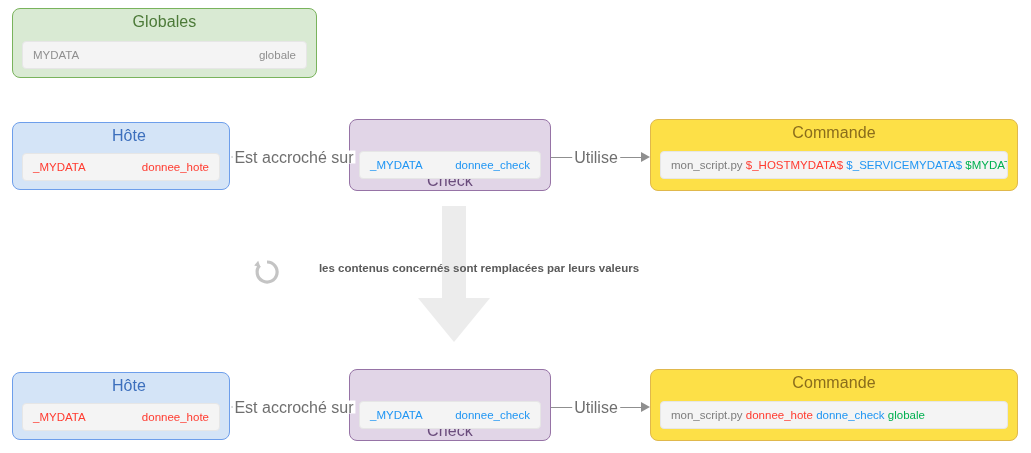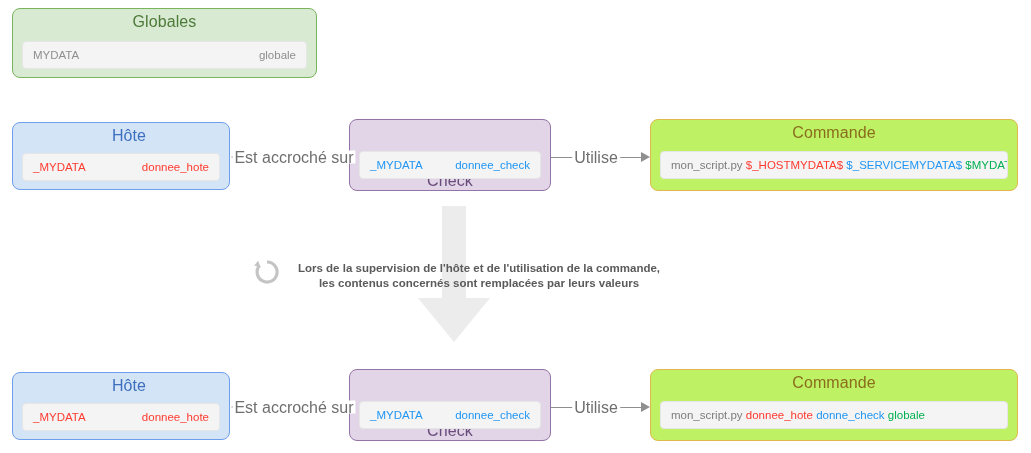--- a/index.html
+++ b/index.html
@@ -59,21 +59,21 @@
   .row-spacer { flex: 1 1 auto; }
   .row-val { flex: 0 0 auto; }
 
   
   .card.green  { background: #d9ead3; border-color: #79b35c; }
   .card.green  .card-title { color: #4c7a38; }
   .card.blue   { background: #d4e4f7; border-color: #6d9eeb; }
   .card.blue   .card-title { color: #3c6fbd; margin-left: 16px; }
   .card.purple { background: #e1d5e7; border-color: #9673a6; }
   .card.purple .card-title { color: #6a4c7c; margin-top: 48px; }
-  .card.yellow { background: #bef264; border-color: #e0b84c; }
+  .card.yellow { background: #fde047; border-color: #e0b84c; }
   .card.yellow .card-title { color: #8a6d1c; }
 
   
   .t-grey  { color: #8f8f8f; }
   .t-red   { color: #ff3b30; }
   .t-blue  { color: #2196f3; }
   .t-green { color: #00b050; }
   .t-dark  { color: #7d7d7d; text-align: center; }
 
   
@@ -185,21 +185,20 @@
   <svg class="big-arrow" viewBox="0 0 84 140">
     <path d="M30 0 H54 V92 H78 L42 136 L6 92 H30 Z" fill="#ececec"></path>
   </svg>
 
   <svg class="note-icon" viewBox="0 0 26 26">
     <path d="M13 3 A10 10 0 1 1 5.6 6.4" fill="none" stroke="#c4c4c4" stroke-width="3.2" stroke-linecap="butt"></path>
     <path d="M4.2 1.8 L6.4 8.2 L0.2 6.6 Z" fill="#c4c4c4"></path>
   </svg>
 
   <div class="note-text">
-    <div>Lors de la supervision de l'hôte et de l'utilisation de la commande,</div>
     <div>les contenus concernés sont remplacées par leurs valeurs</div>
   </div>
 
   <div class="card blue" style="left:12px; top:372px; width:218px; height:68px;">
     <div class="card-title">Hôte</div>
     <div class="card-row" style="top:30px;">
       <span class="row-key t-red">_MYDATA</span>
       <span class="row-spacer"></span>
       <span class="row-val t-red">donnee_hote</span>
     </div>

